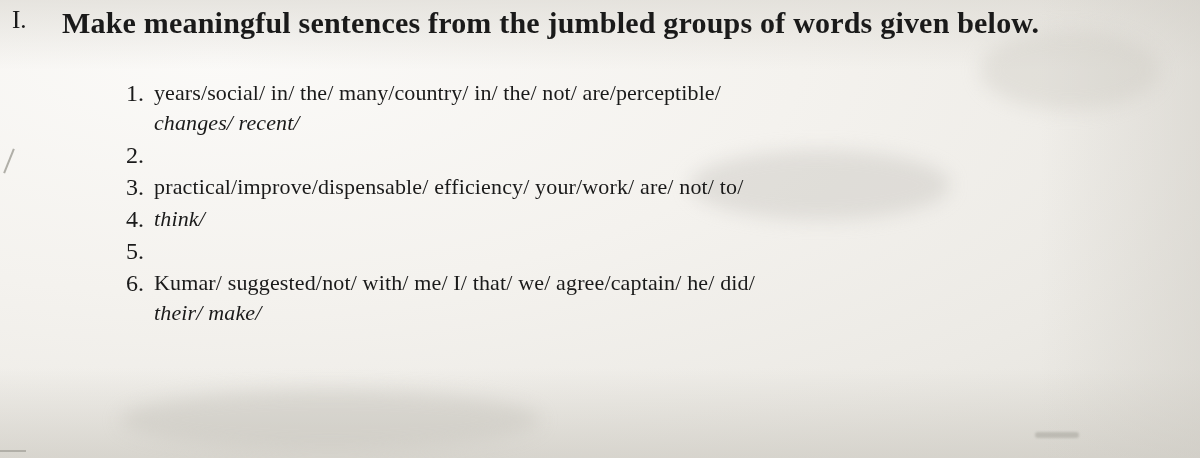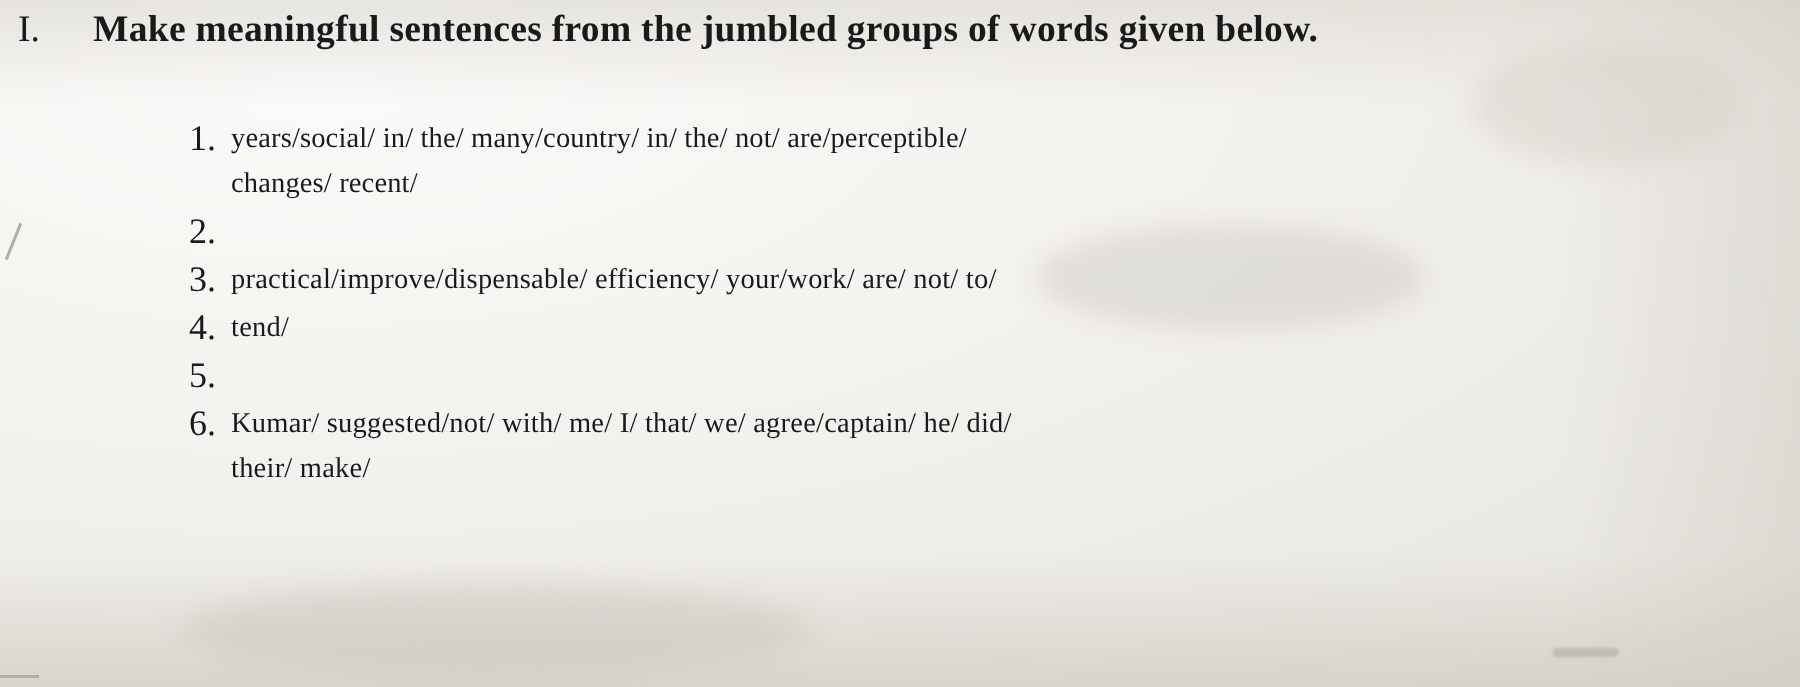--- a/index.html
+++ b/index.html
@@ -89,21 +89,21 @@
   .section-number {
     width: 62px;
     text-align: left;
     padding-left: 12px;
     font-size: 25px;
     font-weight: 400;
     line-height: 1.1;
     box-sizing: border-box;
   }
   .heading-text {
-    font-size: 25px;
+    font-size: 30px;
     font-weight: 700;
     letter-spacing: 0.2px;
     line-height: 1.15;
     white-space: nowrap;
   }
 
   .items {
     position: absolute;
     left: 112px;
     top: 78px;
@@ -118,26 +118,27 @@
     width: 42px;
     flex: 0 0 42px;
     text-align: right;
     padding-right: 10px;
     box-sizing: border-box;
     font-size: 24px;
     line-height: 30px;
   }
   .item-body {
     flex: 1 1 auto;
-    font-size: 19px;
+    font-size: 22px;
     line-height: 30px;
     letter-spacing: 0.15px;
   }
   .line2 {
     display: block;
+    font-style: italic;
   }
   .q1 .item-body { letter-spacing: 0.1px; }
 </style>
 </head>
 <body>
 
 <div class="page">
 
   <div class="shade-top"></div>
   <div class="shade-bottom"></div>
@@ -173,21 +174,21 @@
     <div class="item">
       <div class="item-number">3.</div>
       <div class="item-body">
         <span>practical/improve/dispensable/ efficiency/ your/work/ are/ not/ to/</span>
       </div>
     </div>
 
     <div class="item">
       <div class="item-number">4.</div>
       <div class="item-body">
-        <span class="line2">tend/</span>
+        <span class="line2">think/</span>
       </div>
     </div>
 
     <div class="item">
       <div class="item-number">5.</div>
       <div class="item-body">
       </div>
     </div>
 
     <div class="item">

